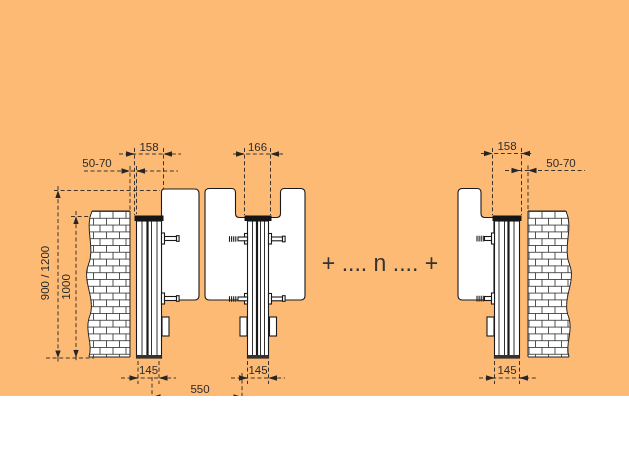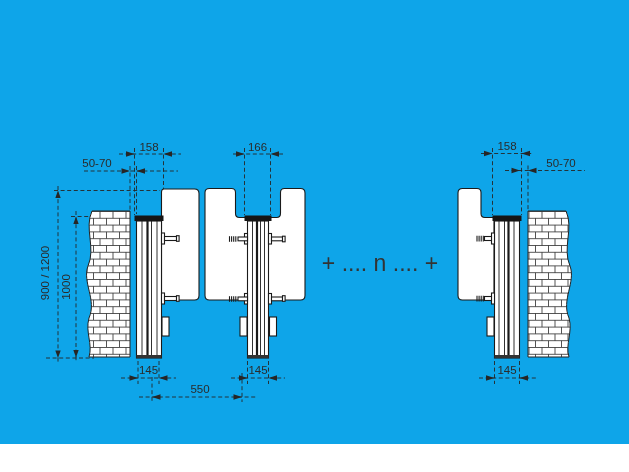--- a/index.html
+++ b/index.html
@@ -1,18 +1,18 @@
 <!DOCTYPE html>
 <html><head>
 <meta charset="utf-8">
 <style>
   html, body { margin: 0; padding: 0; background: #ffffff; }
   .stage {
-    width: 629px; height: 444px; position: relative;
-    background: #0ea5e9; overflow: hidden;
+    width: 629px; height: 396px; position: relative;
+    background: #fdba74; overflow: hidden;
     font-family: "Liberation Sans", sans-serif;
   }
   svg { display: block; }
   text {
     font-family: "Liberation Sans", sans-serif;
     fill: #2b2b2b;
   }
   .dim-text { font-size: 11.5px; }
   .repeat-text { font-size: 23px; fill: #333333; }
   .solid { stroke: #1a1a1a; stroke-width: 1.1; fill: #ffffff; }

